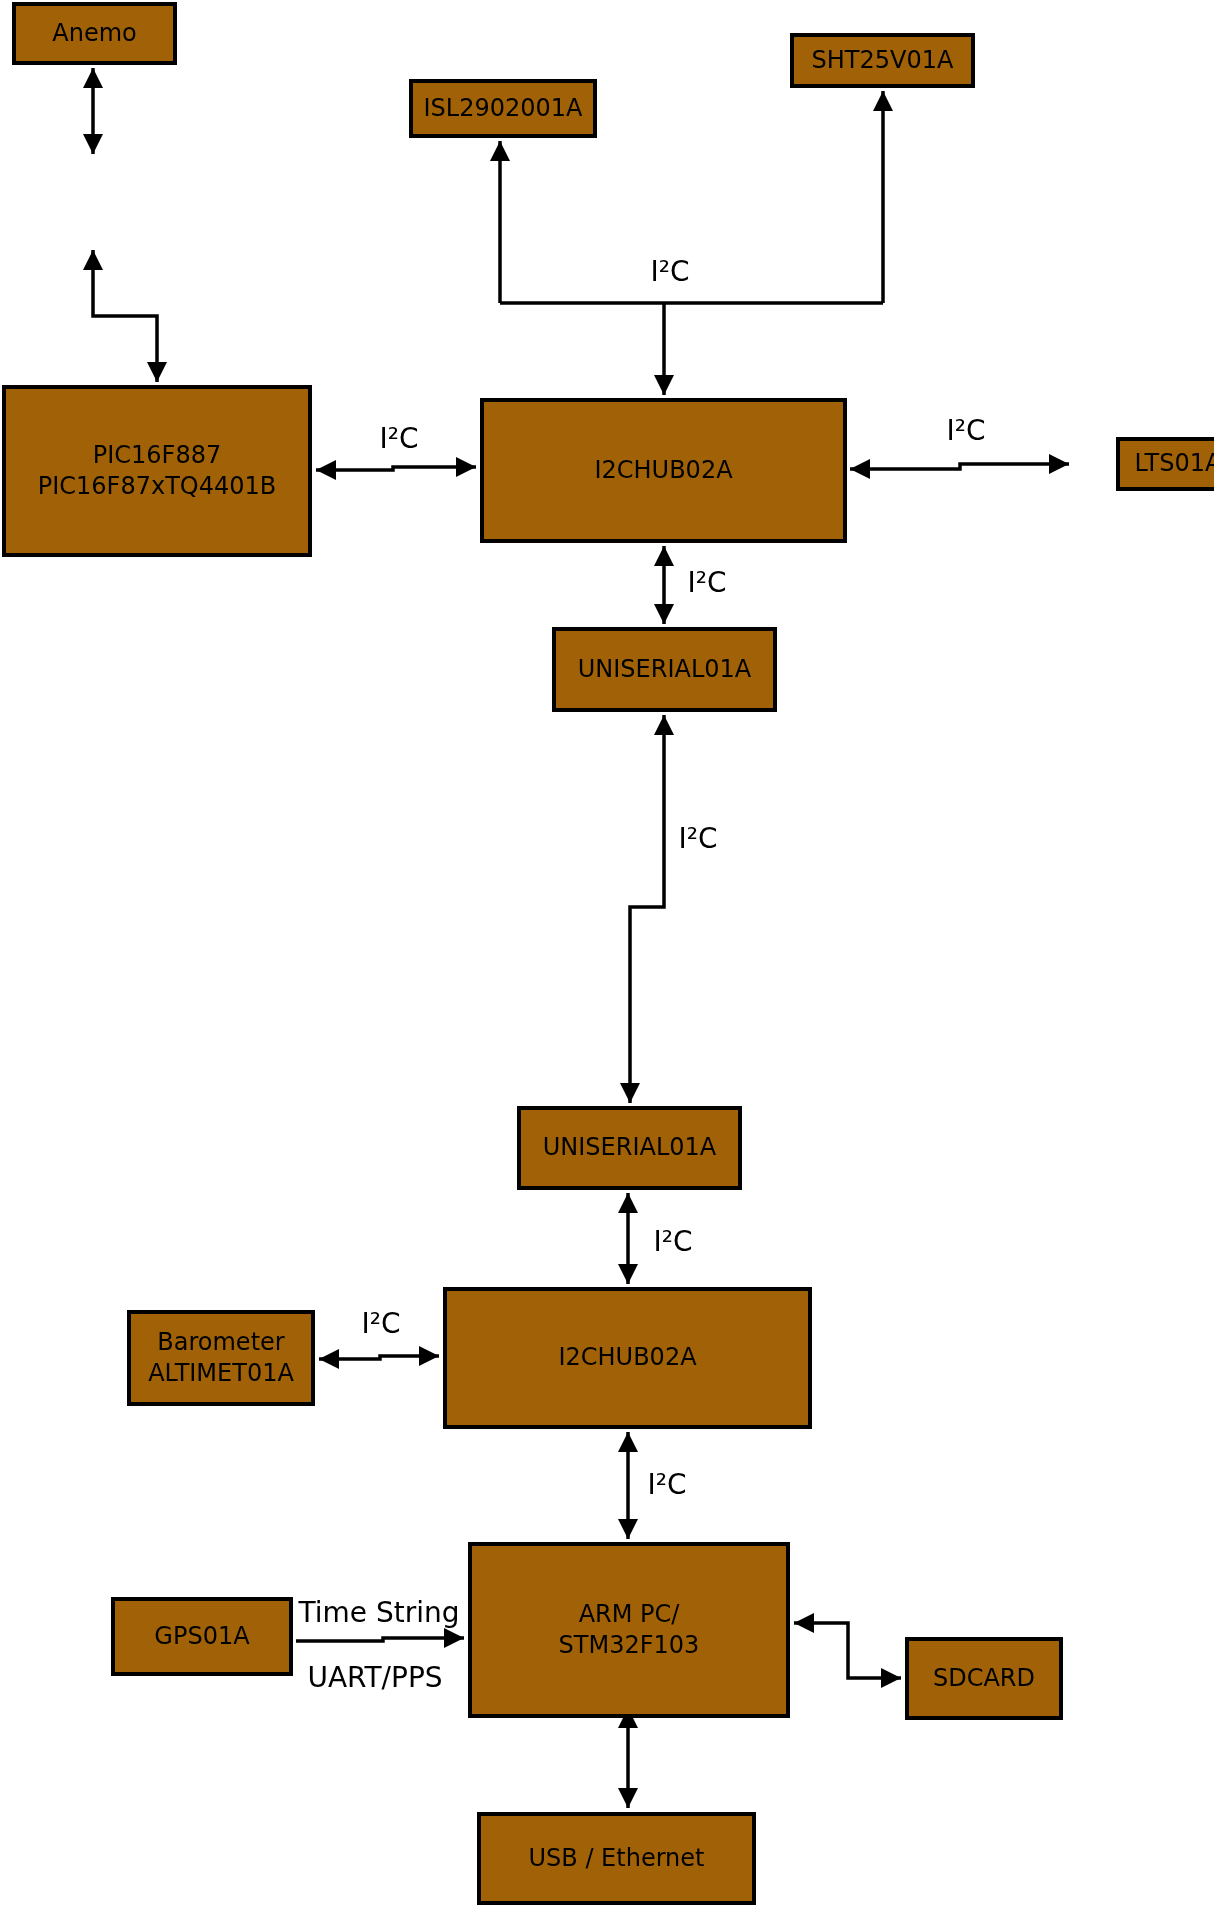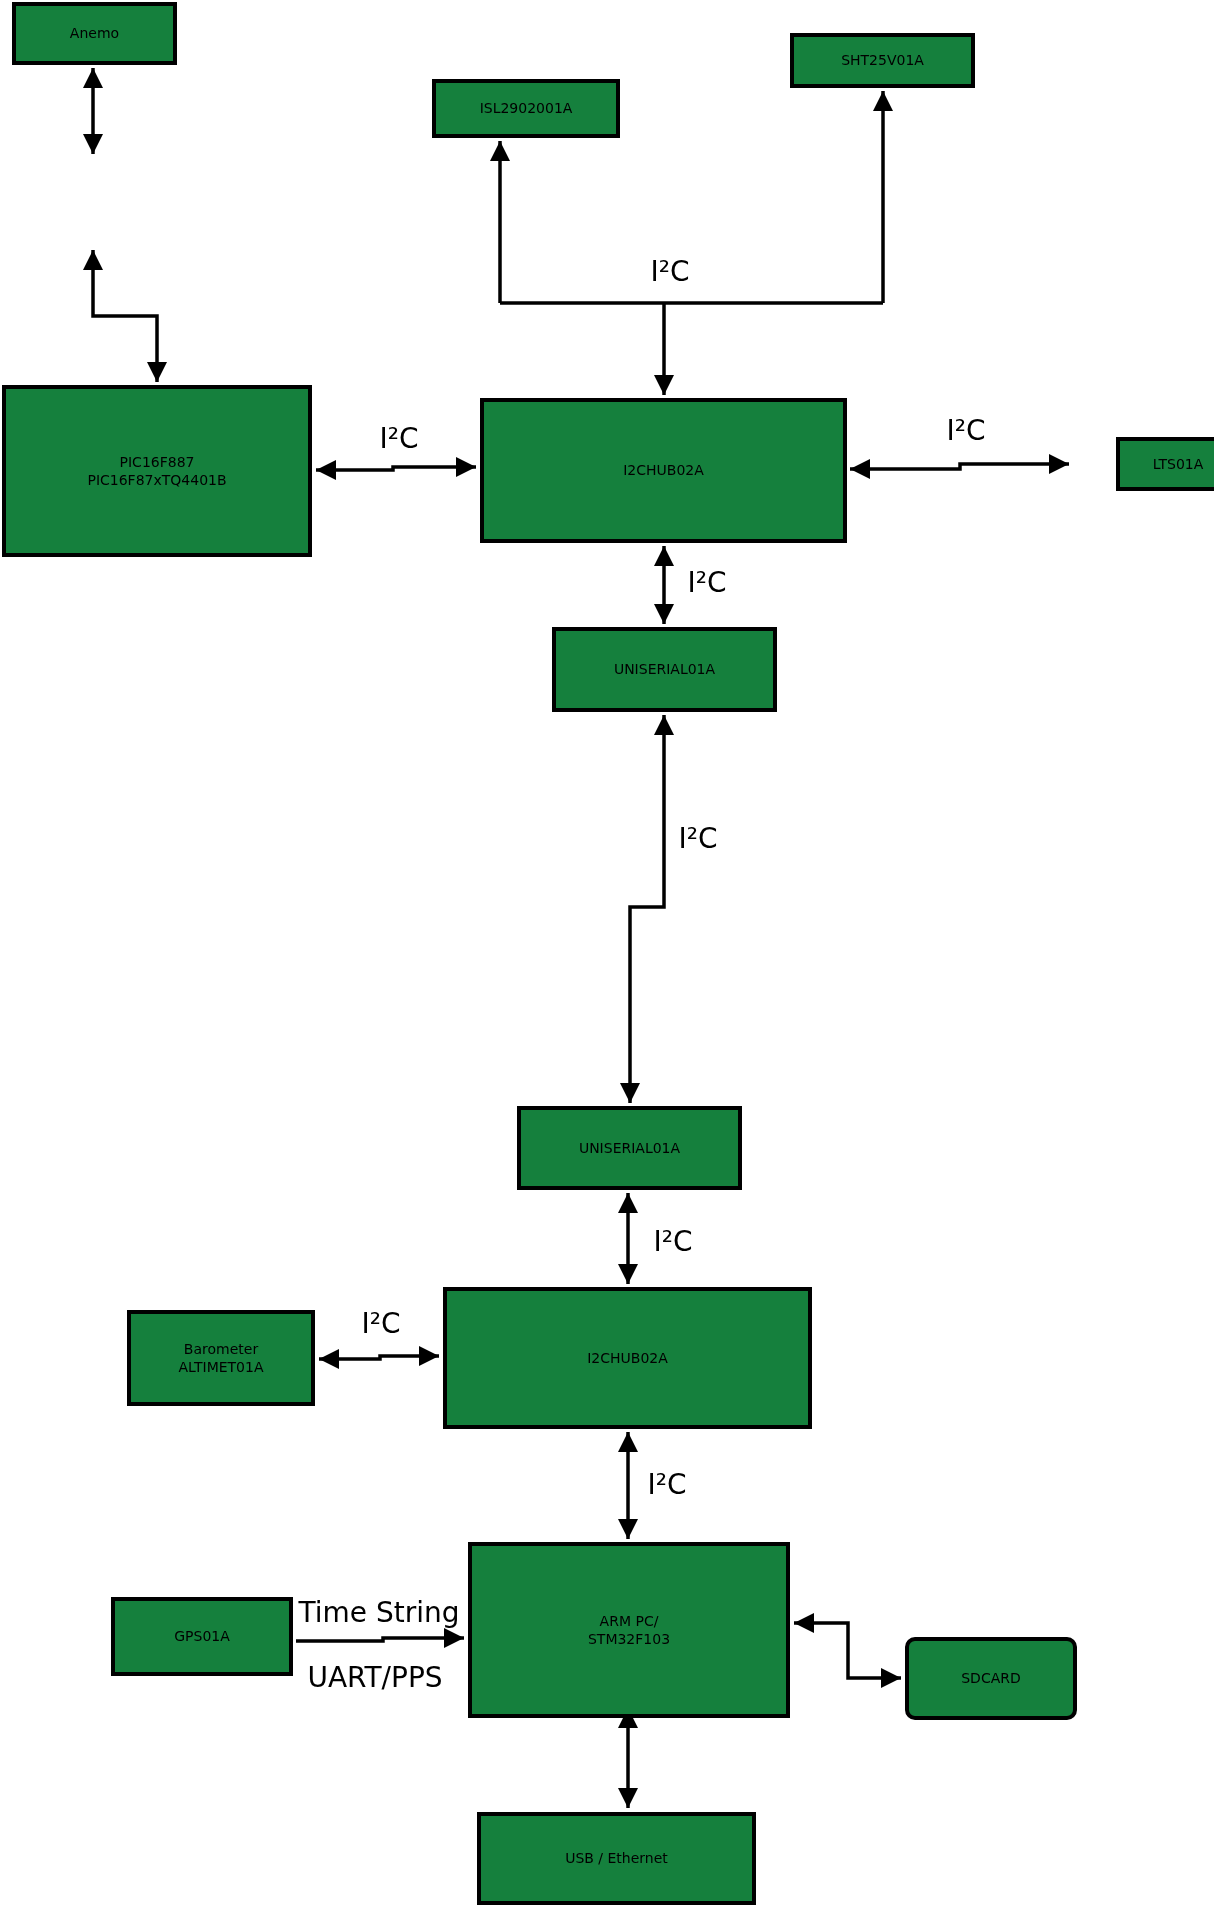--- a/index.html
+++ b/index.html
@@ -19,27 +19,27 @@
   }
   #connectors path {
     fill: none;
     stroke: #000000;
     stroke-width: 3.5px;
   }
   .node {
     position: absolute;
     box-sizing: border-box;
     border: 4px solid #000000;
-    background: #15803d;
+    background: #a16207;
     display: flex;
     flex-direction: column;
     align-items: center;
     justify-content: center;
     text-align: center;
-    font-size: 14px;
+    font-size: 24px;
     line-height: 1.3;
   }
   .edge-label {
     position: absolute;
     transform: translate(-50%, -50%);
     font-size: 28px;
     white-space: nowrap;
     background: transparent;
   }
 </style>
@@ -74,21 +74,21 @@
   </svg>
 
   <div class="node" style="left:12px; top:2px; width:165px; height:63px;">Anemo</div>
 
 
   <div class="node" style="left:2px; top:385px; width:310px; height:172px;">
     <span>PIC16F887</span>
     <span>PIC16F87xTQ4401B</span>
   </div>
 
-  <div class="node" style="left:409px; top:79px; width:188px; height:59px;margin-left:23px;">ISL2902001A</div>
+  <div class="node" style="left:409px; top:79px; width:188px; height:59px;">ISL2902001A</div>
 
   <div class="node" style="left:790px; top:33px; width:185px; height:55px;">SHT25V01A</div>
 
   <div class="node" style="left:480px; top:398px; width:367px; height:145px;">I2CHUB02A</div>
 
   <div class="node" style="left:1116px; top:437px; width:124px; height:54px;">LTS01A</div>
 
   <div class="node" style="left:552px; top:627px; width:225px; height:85px;">UNISERIAL01A</div>
 
   <div class="node" style="left:517px; top:1106px; width:225px; height:84px;">UNISERIAL01A</div>
@@ -100,21 +100,21 @@
     <span>ALTIMET01A</span>
   </div>
 
   <div class="node" style="left:111px; top:1597px; width:182px; height:79px;">GPS01A</div>
 
   <div class="node" style="left:468px; top:1542px; width:322px; height:176px;">
     <span>ARM PC/</span>
     <span>STM32F103</span>
   </div>
 
-  <div class="node" style="left:905px; top:1637px; width:172px; height:83px;border-radius:10px;">SDCARD</div>
+  <div class="node" style="left:905px; top:1637px; width:158px; height:83px;">SDCARD</div>
 
   <div class="node" style="left:477px; top:1812px; width:279px; height:93px;">USB / Ethernet</div>
 
   <div class="edge-label" style="left:670px; top:271px;">I²C</div>
   <div class="edge-label" style="left:399px; top:438px;">I²C</div>
   <div class="edge-label" style="left:966px; top:430px;">I²C</div>
   <div class="edge-label" style="left:707px; top:582px;">I²C</div>
   <div class="edge-label" style="left:698px; top:838px;">I²C</div>
   <div class="edge-label" style="left:673px; top:1241px;">I²C</div>
   <div class="edge-label" style="left:381px; top:1323px;">I²C</div>

